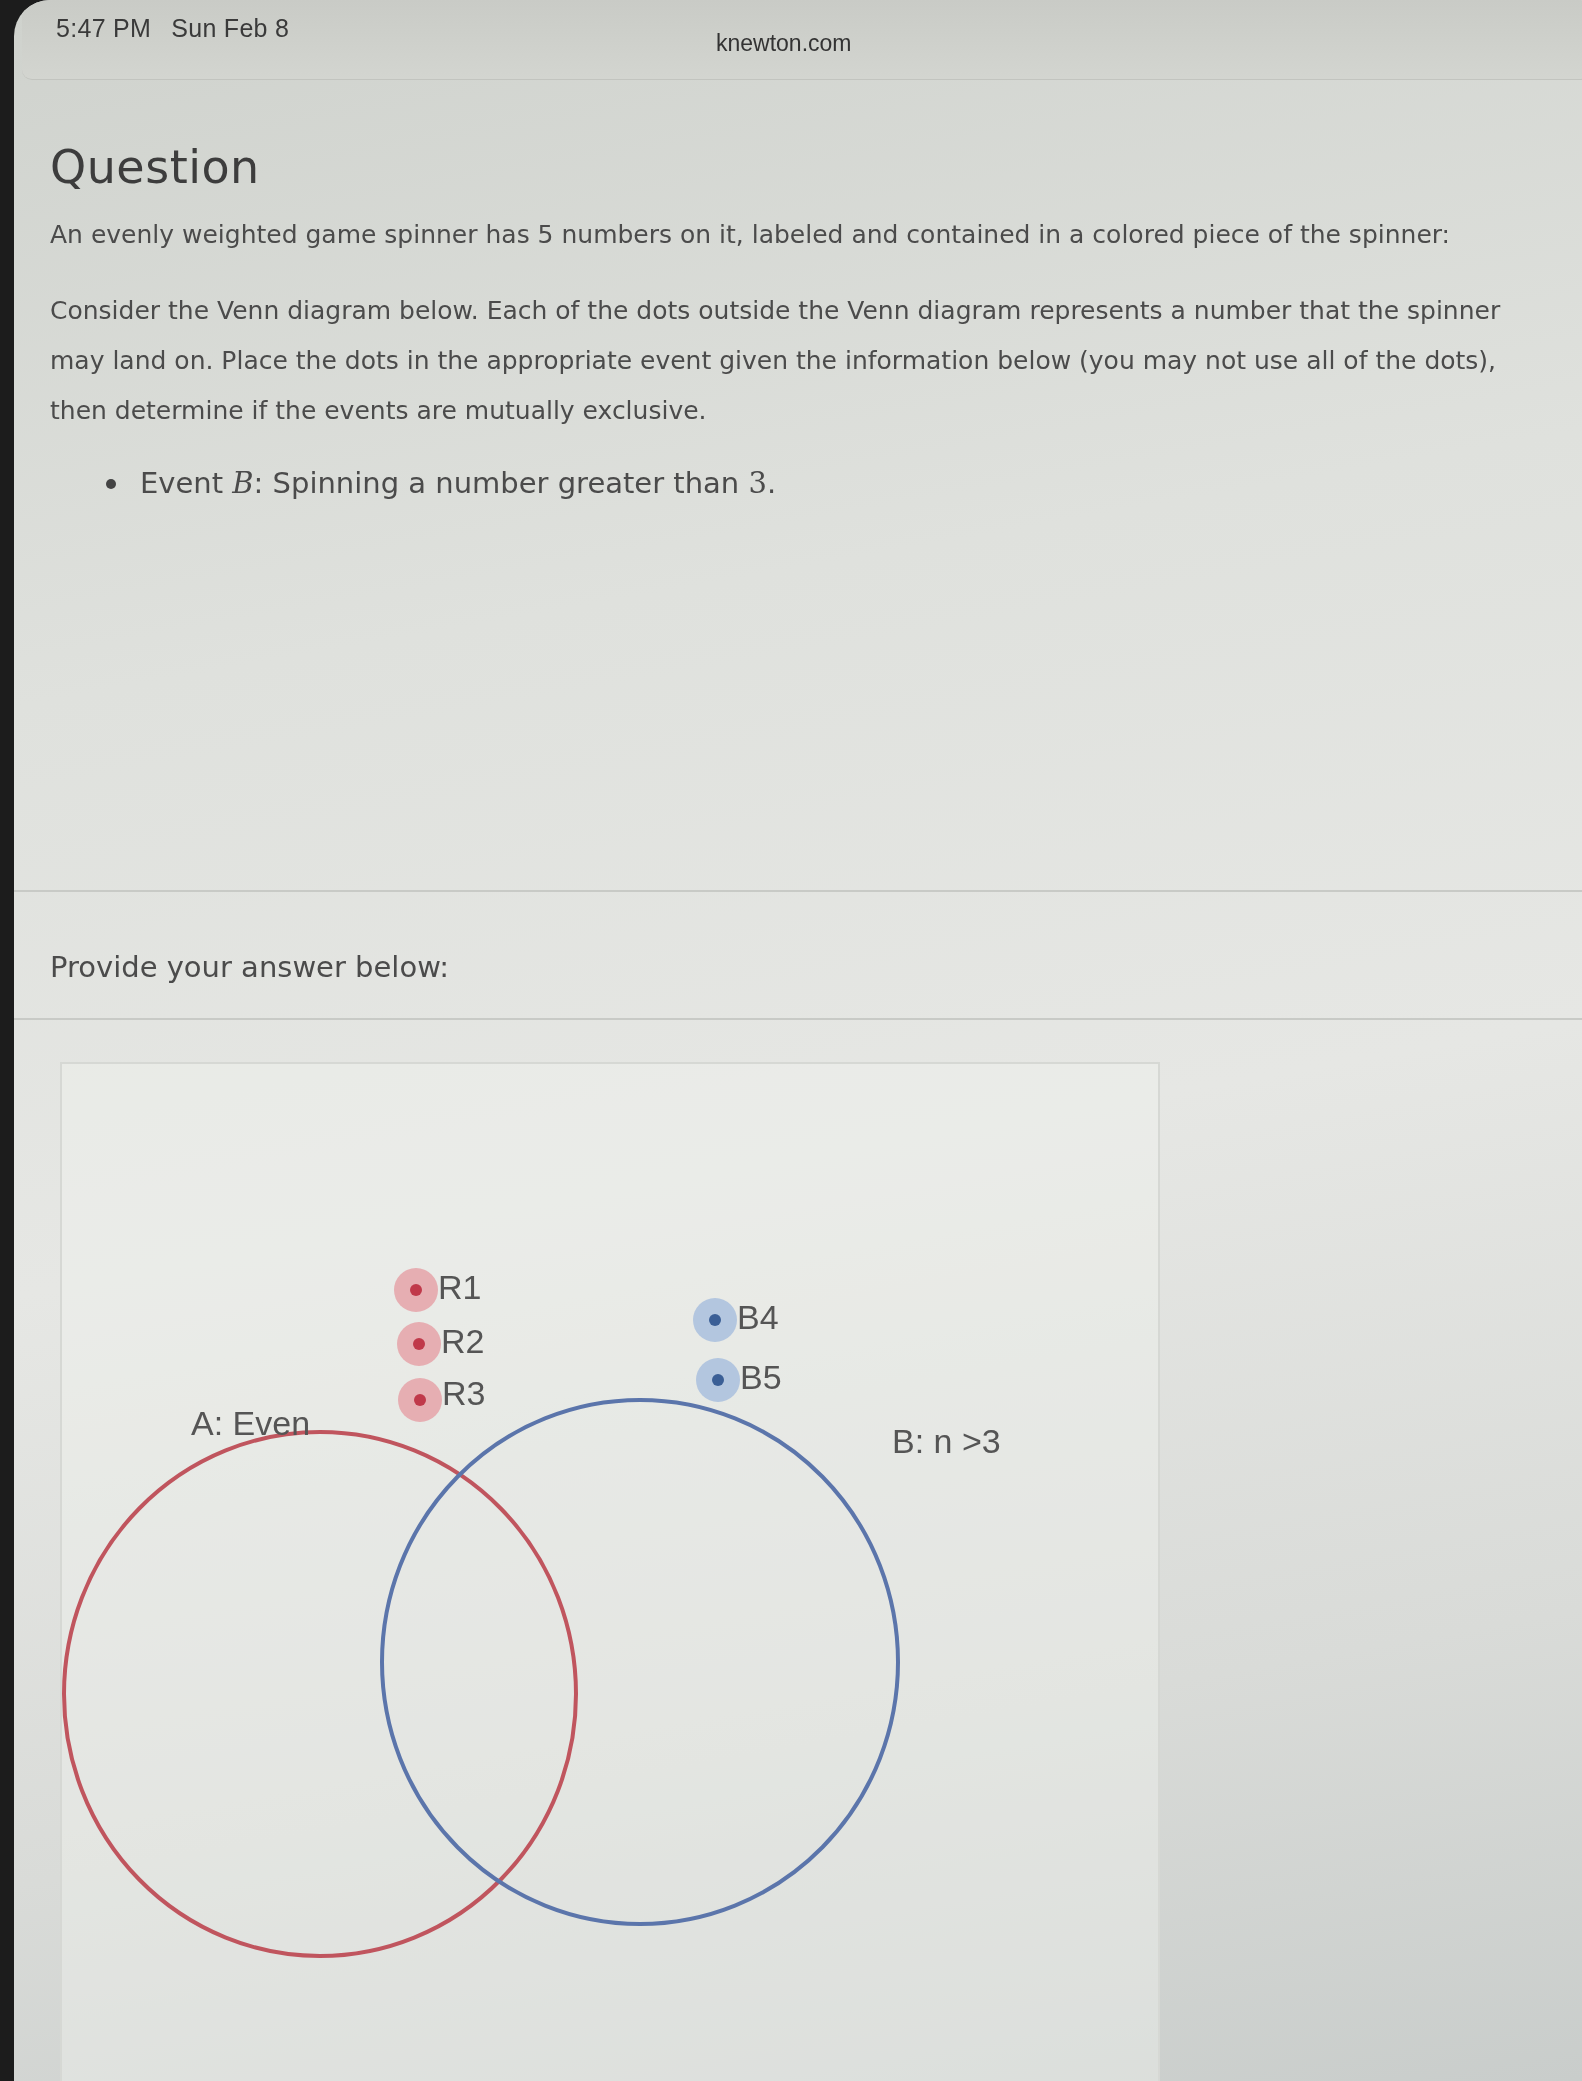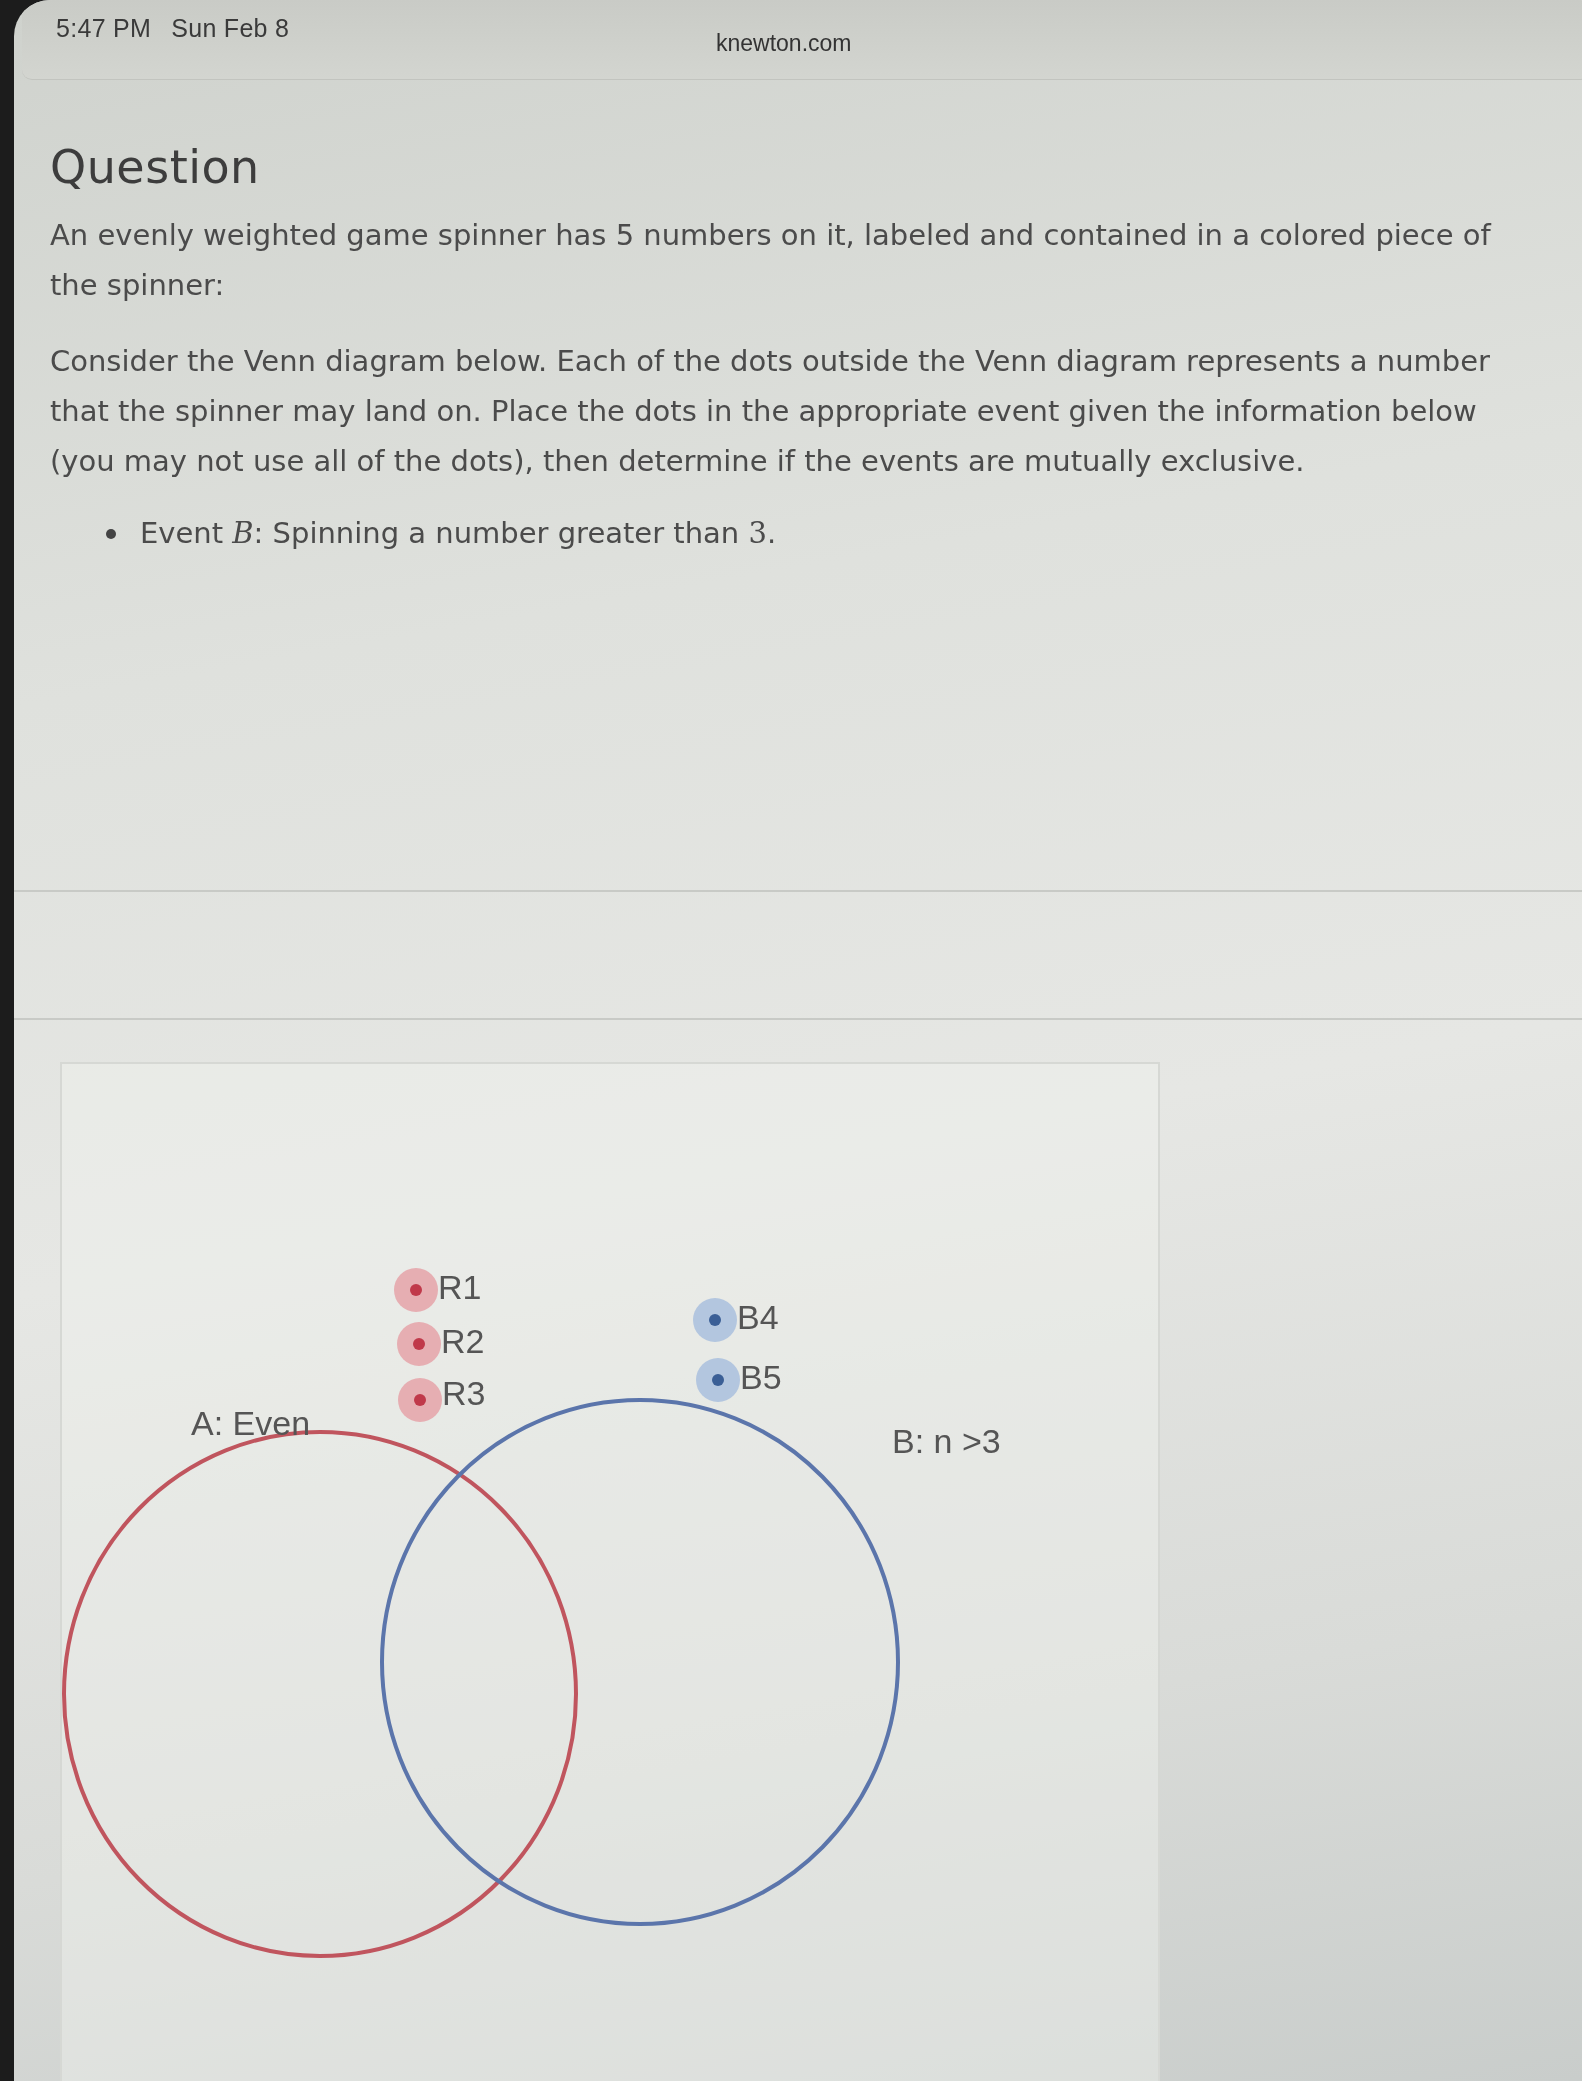--- a/index.html
+++ b/index.html
@@ -34,21 +34,21 @@
     }
     .content {
       position: absolute; left: 36px; top: 140px; width: 1500px;
       color: #4a4a4a;
     }
     .q-title {
       font-size: 46px; color: #3d3d3d; font-weight: normal;
       letter-spacing: 0.5px;
     }
     .para {
-      font-size: 29px; line-height: 50px; color: #4b4b4b;
+      font-size: 25px; line-height: 50px; color: #4b4b4b;
       margin-top: 16px; width: 1480px;
     }
     .para .num, .bullets .num { font-family: "DejaVu Serif", serif; }
     .bullets { list-style: none; margin-top: 22px; margin-left: 56px; }
     .bullets li {
       font-size: 29px; line-height: 50px; color: #4b4b4b; position: relative;
       padding-left: 34px;
     }
     .bullets li .bullet-dot {
       position: absolute; left: 0; top: 21px; width: 10px; height: 10px;
@@ -101,20 +101,21 @@
     <ul class="bullets">
       <li>
         <span class="bullet-dot"></span>
         <span>Event </span><span class="math">B</span><span>: Spinning a number greater than </span><span class="num">3</span><span>.</span>
       </li>
     </ul>
   </div>
 
   <div class="divider" style="top: 890px;"></div>
 
+  <div class="answer-prompt">Provide your answer below:</div>
 
   <div class="divider" style="top: 1018px;"></div>
 
   <div class="venn-box">
     <svg class="venn-svg" width="1100" height="1100" viewBox="0 0 1100 1100">
       <ellipse cx="258" cy="630" rx="256" ry="262" fill="none" stroke="#c0555e" stroke-width="4"></ellipse>
       <ellipse cx="578" cy="598" rx="258" ry="262" fill="none" stroke="#5b75ab" stroke-width="4"></ellipse>
 
       <g class="dot-token">
         <circle cx="354" cy="226" r="22" fill="#e6aeb2"></circle>

